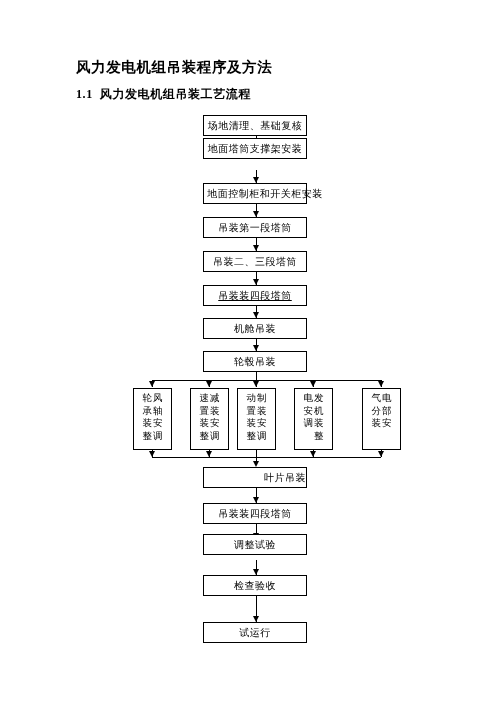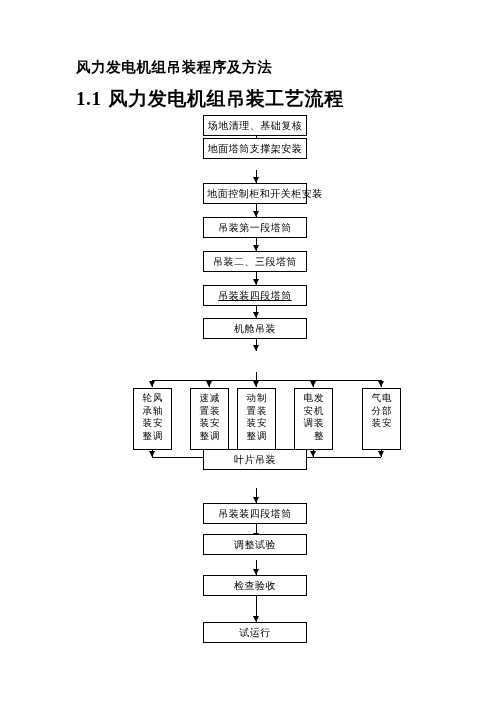--- a/index.html
+++ b/index.html
@@ -30,21 +30,21 @@
     font-size: 14.5px;
     font-weight: bold;
     letter-spacing: 0.6px;
     white-space: nowrap;
     font-family: "Liberation Serif", "DejaVu Serif", serif;
   }
   .heading-2 {
     position: absolute;
     left: 76px;
     top: 86px;
-    font-size: 19px;
+    font-size: 12px;
     font-weight: bold;
     letter-spacing: 0.6px;
     white-space: nowrap;
     font-family: "Liberation Serif", "DejaVu Serif", serif;
   }
   .heading-2 .num {
     margin-right: 7px;
   }
 
   
@@ -172,20 +172,23 @@
     </div>
     <div class="vline" style="left:256px; top:306px; height:12px;"></div>
     <div class="arrow" style="left:252.5px; top:312px;"></div>
 
     <div class="node main" style="top:318px;">
       <span>机舱吊装</span>
     </div>
     <div class="vline" style="left:256px; top:339px; height:12px;"></div>
     <div class="arrow" style="left:252.5px; top:345px;"></div>
 
+    <div class="node main" style="top:351px;">
+      <span>轮毂吊装</span>
+    </div>
 
     <div class="vline" style="left:256px; top:372px; height:9px;"></div>
     <div class="hline" style="left:152px; top:380px; width:229px;"></div>
 
     <div class="vline" style="left:152px; top:380px; height:7px;"></div>
     <div class="arrow" style="left:148.5px; top:381px;"></div>
 
     <div class="vline" style="left:209px; top:380px; height:7px;"></div>
     <div class="arrow" style="left:205.5px; top:381px;"></div>
 
@@ -291,21 +294,21 @@
     <div class="vline" style="left:313px; top:450px; height:7px;"></div>
     <div class="arrow" style="left:309.5px; top:451px;"></div>
 
     <div class="vline" style="left:381px; top:450px; height:7px;"></div>
     <div class="arrow" style="left:377.5px; top:451px;"></div>
 
     <div class="hline" style="left:152px; top:457px; width:229px;"></div>
     <div class="vline" style="left:256px; top:457px; height:8px;"></div>
     <div class="arrow" style="left:252.5px; top:461px;"></div>
 
-    <div class="node main" style="top:449px;">
+    <div class="node main" style="top:467px;justify-content:flex-end;">
       <span>叶片吊装</span>
     </div>
     <div class="vline" style="left:256px; top:488px; height:15px;"></div>
     <div class="arrow" style="left:252.5px; top:497px;"></div>
 
     <div class="node main" style="top:503px;">
       <span>吊装装四段塔筒</span>
     </div>
     <div class="vline" style="left:256px; top:524px; height:15px;"></div>
     <div class="arrow" style="left:252.5px; top:533px;"></div>

